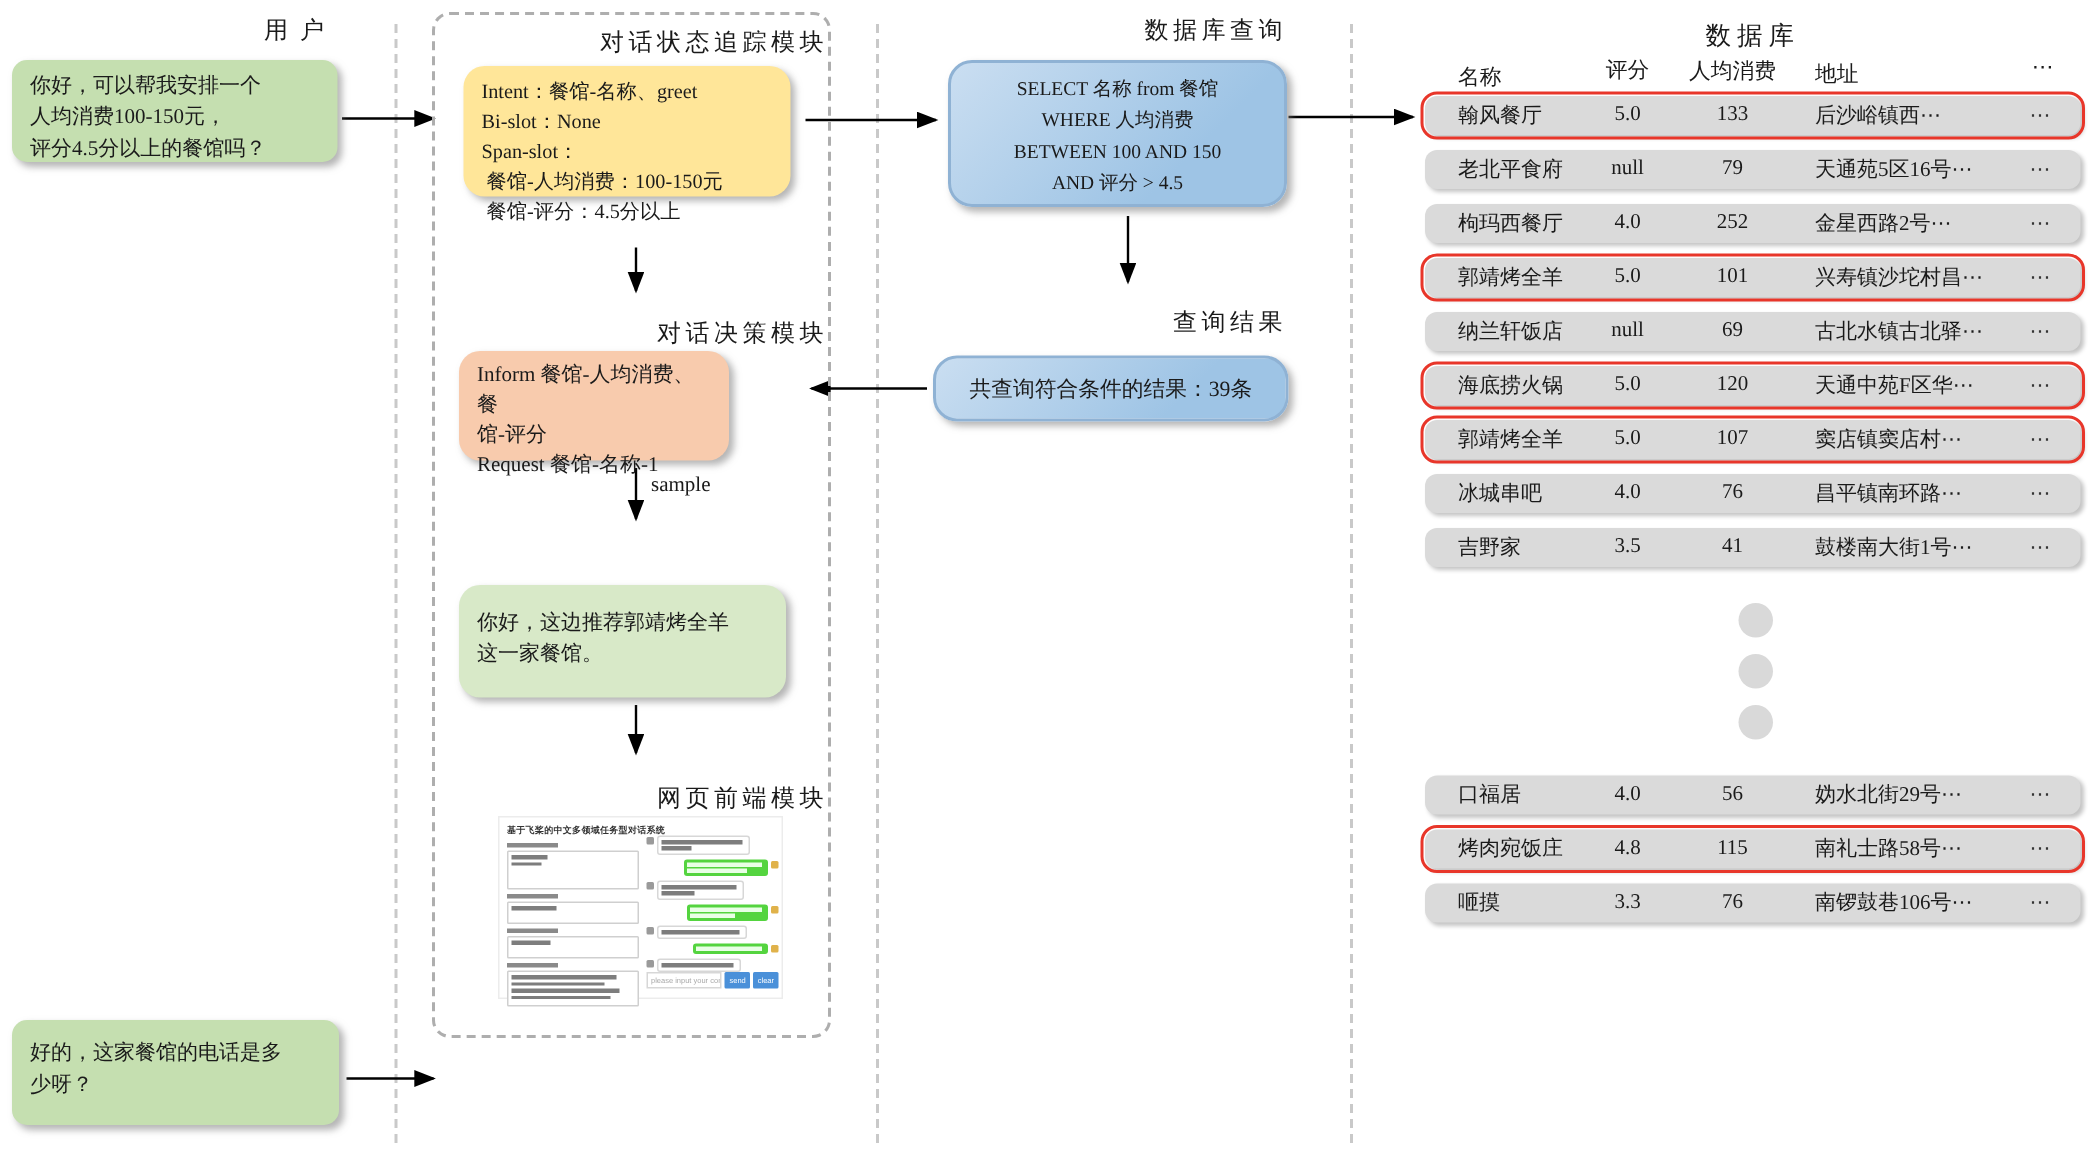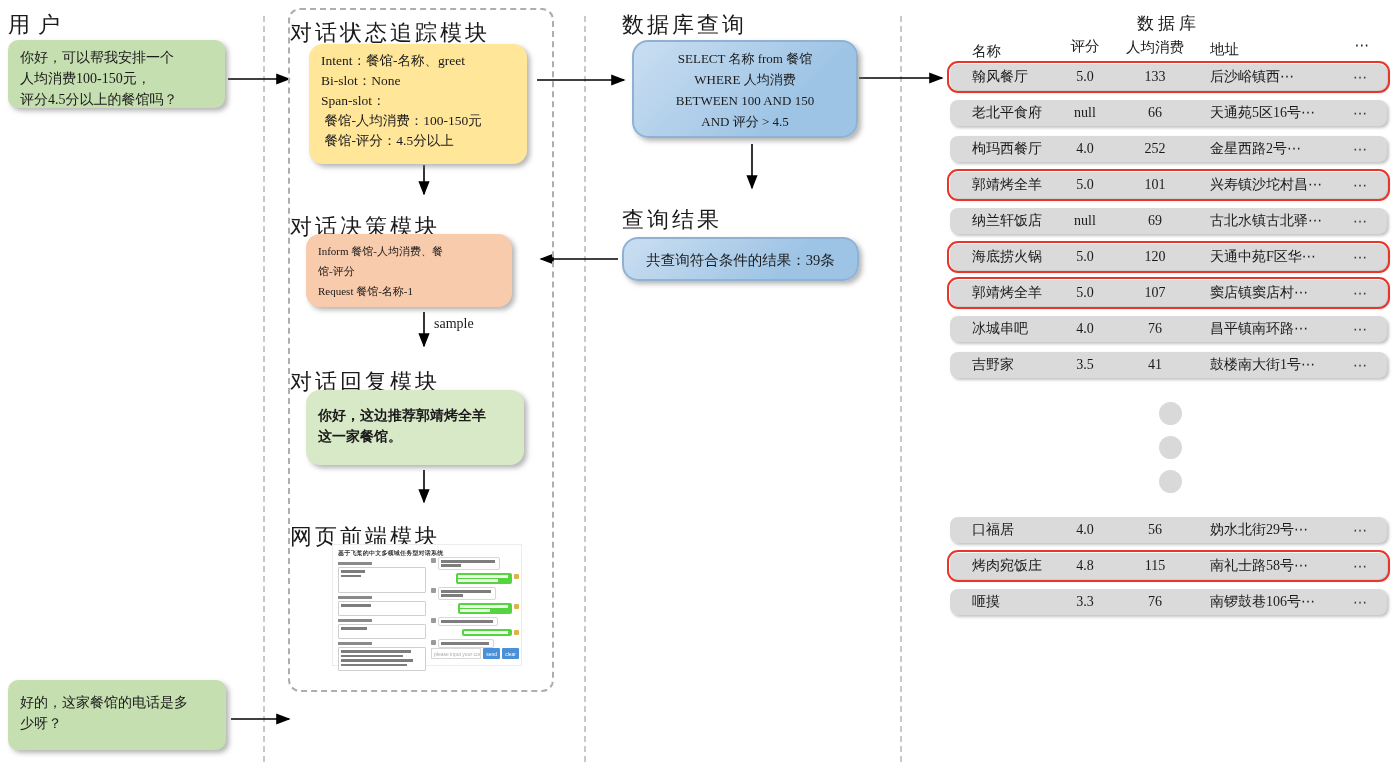--- a/index.html
+++ b/index.html
@@ -2,28 +2,28 @@
 <html><head>
 <meta charset="utf-8">
 <style>
   * { margin:0; padding:0; box-sizing:border-box; }
   html,body { background:#fff; }
   .canvas {
     position:relative; width:1399px; height:783px; background:#ffffff;
     font-family:"Liberation Serif","DejaVu Serif",serif; color:#1a1a1a; overflow:hidden;
   }
   .pre { white-space:pre-wrap; }
-  .lane-title { position:absolute; font-size:22px; text-align:left; letter-spacing:3px; }
+  .lane-title { position:absolute; font-size:16px; text-align:right; letter-spacing:3px; }
   .vline { position:absolute; top:16px; height:746px; border-left:2px dashed #c9c9c9; }
 
   
   .bubble { position:absolute; border-radius:10px; box-shadow:3px 3px 5px rgba(120,120,120,.55);
             font-size:14px; line-height:21px; padding:7px 12px; }
   .green-user { background:#c5dfb0; }
-  .green-resp { background:#d8e9c8; border-radius:14px;font-weight:bold; }
+  .green-resp { background:#d8e9c8; border-radius:14px; }
   .yellow { background:#ffe699; border-radius:14px; }
   .orange { background:#f8cbad; border-radius:14px; }
   .blue   { background:linear-gradient(135deg,#cadef1 0%,#9ec4e5 70%); border:2px solid #8fb2d4;
             border-radius:16px; text-align:center; }
 
   
   .module-box { position:absolute; left:288px; top:8px; width:266px; height:684px;
                 border:2px dashed #aeaeae; border-radius:12px; }
   .module-box .lane-title { width:100%; }
 
@@ -103,32 +103,31 @@
 
   <div class="lane-title" style="left:8px; top:10px; width:216px; letter-spacing:8px;">用户</div>
   <div class="bubble green-user pre" style="left:8px; top:40px; width:217px; height:68px;">你好，可以帮我安排一个
 人均消费100-150元，
 评分4.5分以上的餐馆吗？</div>
   <div class="bubble green-user pre" style="left:8px; top:680px; width:218px; height:70px; padding-top:12px;">好的，这家餐馆的电话是多
 少呀？</div>
 
   <div class="module-box">
     <div class="lane-title" style="top:8px;">对话状态追踪模块</div>
-    <div class="bubble yellow pre" style="left:19px; top:34px; width:218px; height:120px; font-size:13.5px; line-height:20px;">Intent：餐馆-名称、greet
+    <div class="bubble yellow pre" style="left:19px; top:34px; width:218px; height:87px; font-size:13.5px; line-height:20px;">Intent：餐馆-名称、greet
 Bi-slot：None
 Span-slot：
  餐馆-人均消费：100-150元
  餐馆-评分：4.5分以上</div>
 
     <div class="lane-title" style="top:202px;">对话决策模块</div>
-    <div class="bubble orange pre" style="left:16px; top:224px; width:206px; height:73px; font-size:11px; line-height:20px;">Inform 餐馆-人均消费、餐
+    <div class="bubble orange pre" style="left:16px; top:224px; width:180px; height:73px; font-size:14px; line-height:20px;">Inform 餐馆-人均消费、餐
 馆-评分
 Request 餐馆-名称-1</div>
 
-    <div class="lane-title" style="top:357px;">对话回复模块</div>
     <div class="bubble green-resp pre" style="left:16px; top:380px; width:218px; height:75px; padding-top:15px;">你好，这边推荐郭靖烤全羊
 这一家餐馆。</div>
 
     <div class="lane-title" style="top:512px;">网页前端模块</div>
 
     <div class="mini">
       <div class="mini-title">基于飞桨的中文多领域任务型对话系统</div>
       <div class="mini-form">
         <div class="m-label"></div>
         <div class="m-box" style="height:26px;">
@@ -230,21 +229,21 @@
       <div class="row hl">
           <span class="c-name">翰风餐厅</span>
           <span class="c-rating">5.0</span>
           <span class="c-cost">133</span>
           <span class="c-addr">后沙峪镇西⋯</span>
           <span class="c-more">⋯</span>
         </div>
         <div class="row">
           <span class="c-name">老北平食府</span>
           <span class="c-rating">null</span>
-          <span class="c-cost">66</span>
+          <span class="c-cost">79</span>
           <span class="c-addr">天通苑5区16号⋯</span>
           <span class="c-more">⋯</span>
         </div>
         <div class="row">
           <span class="c-name">枸玛西餐厅</span>
           <span class="c-rating">4.0</span>
           <span class="c-cost">252</span>
           <span class="c-addr">金星西路2号⋯</span>
           <span class="c-more">⋯</span>
         </div>

